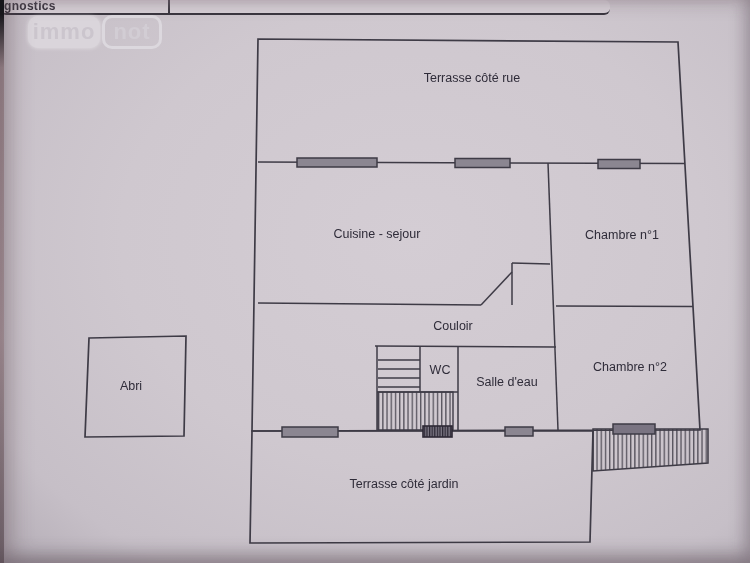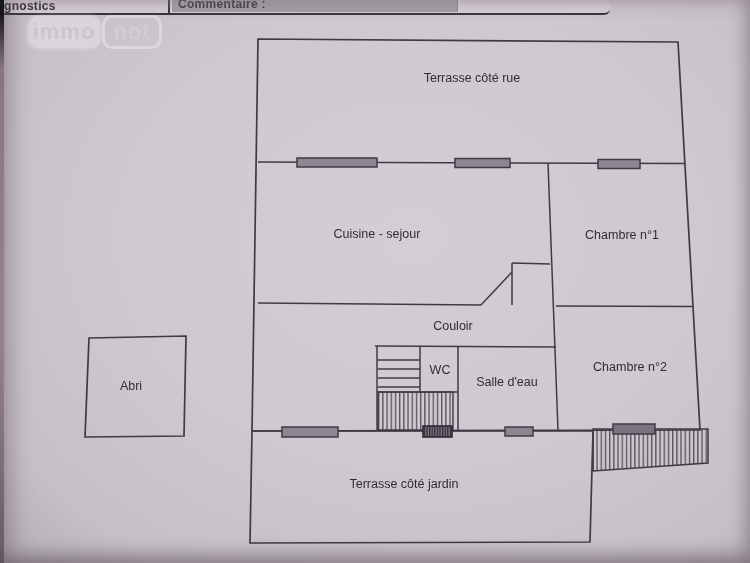--- a/index.html
+++ b/index.html
@@ -63,23 +63,20 @@
   }
 </style>
 </head>
 <body>
 
 <div class="photo">
 
   <div class="hdr">
     <div class="hdr-left">
       <span>gnostics</span>
-    </div>
-    <div class="hdr-comment">
-      <span>Commentaire :</span>
     </div>
   </div>
 
   <div class="logo">
     <div class="box1">
       <span>immo</span>
     </div>
     <div class="box2">
       <span>not</span>
     </div>

